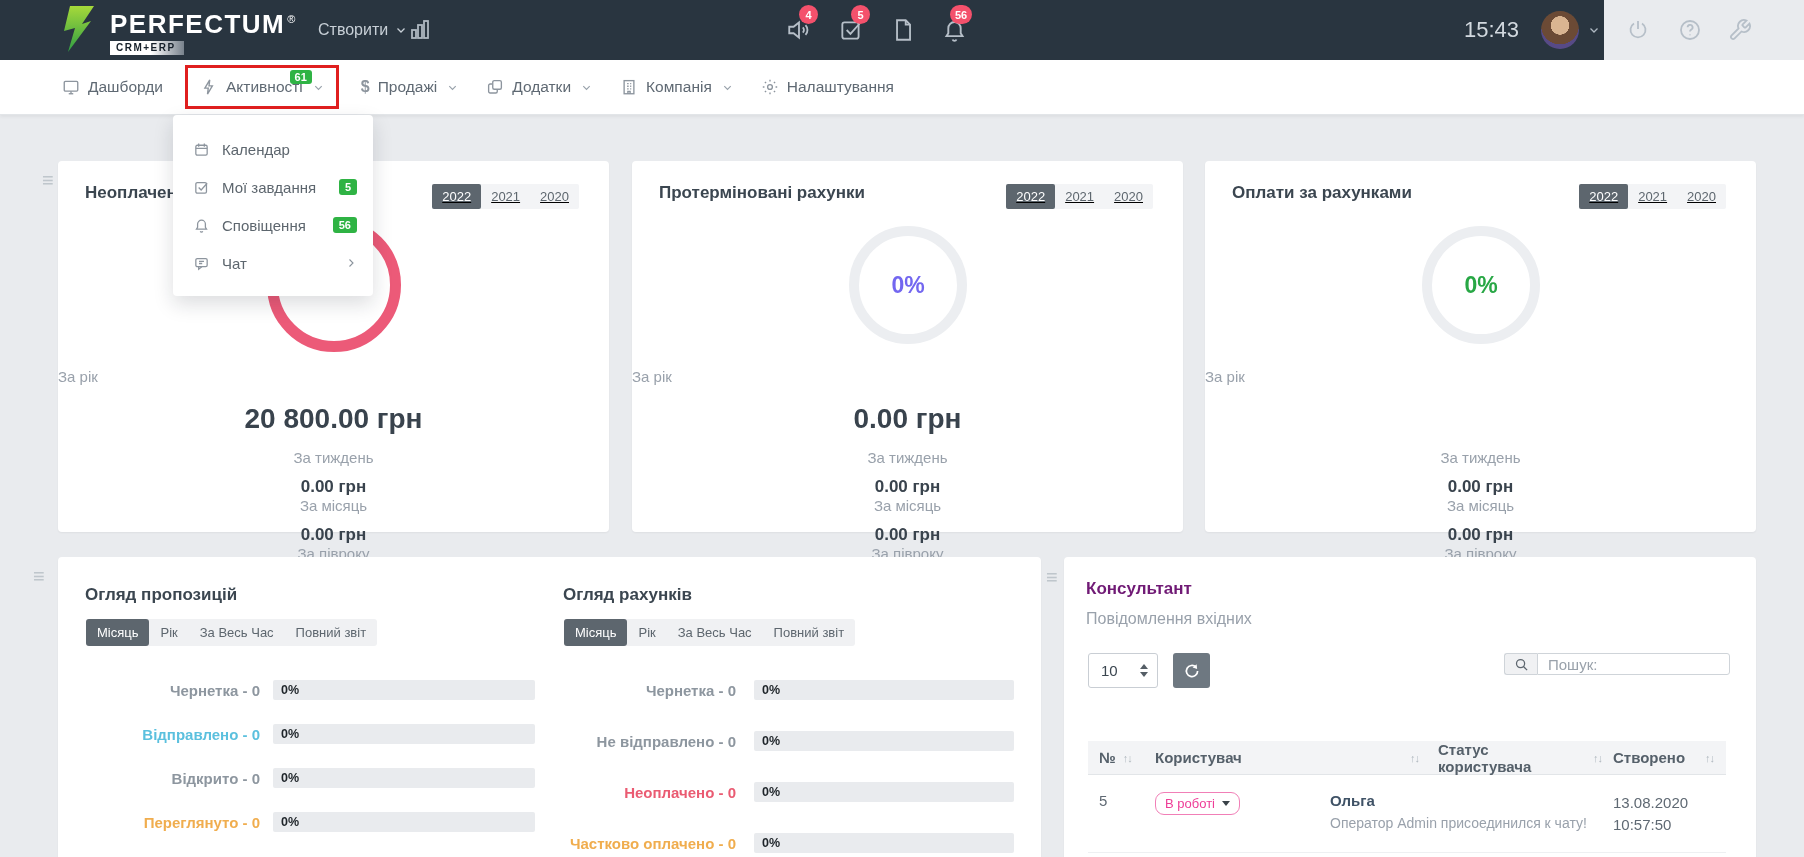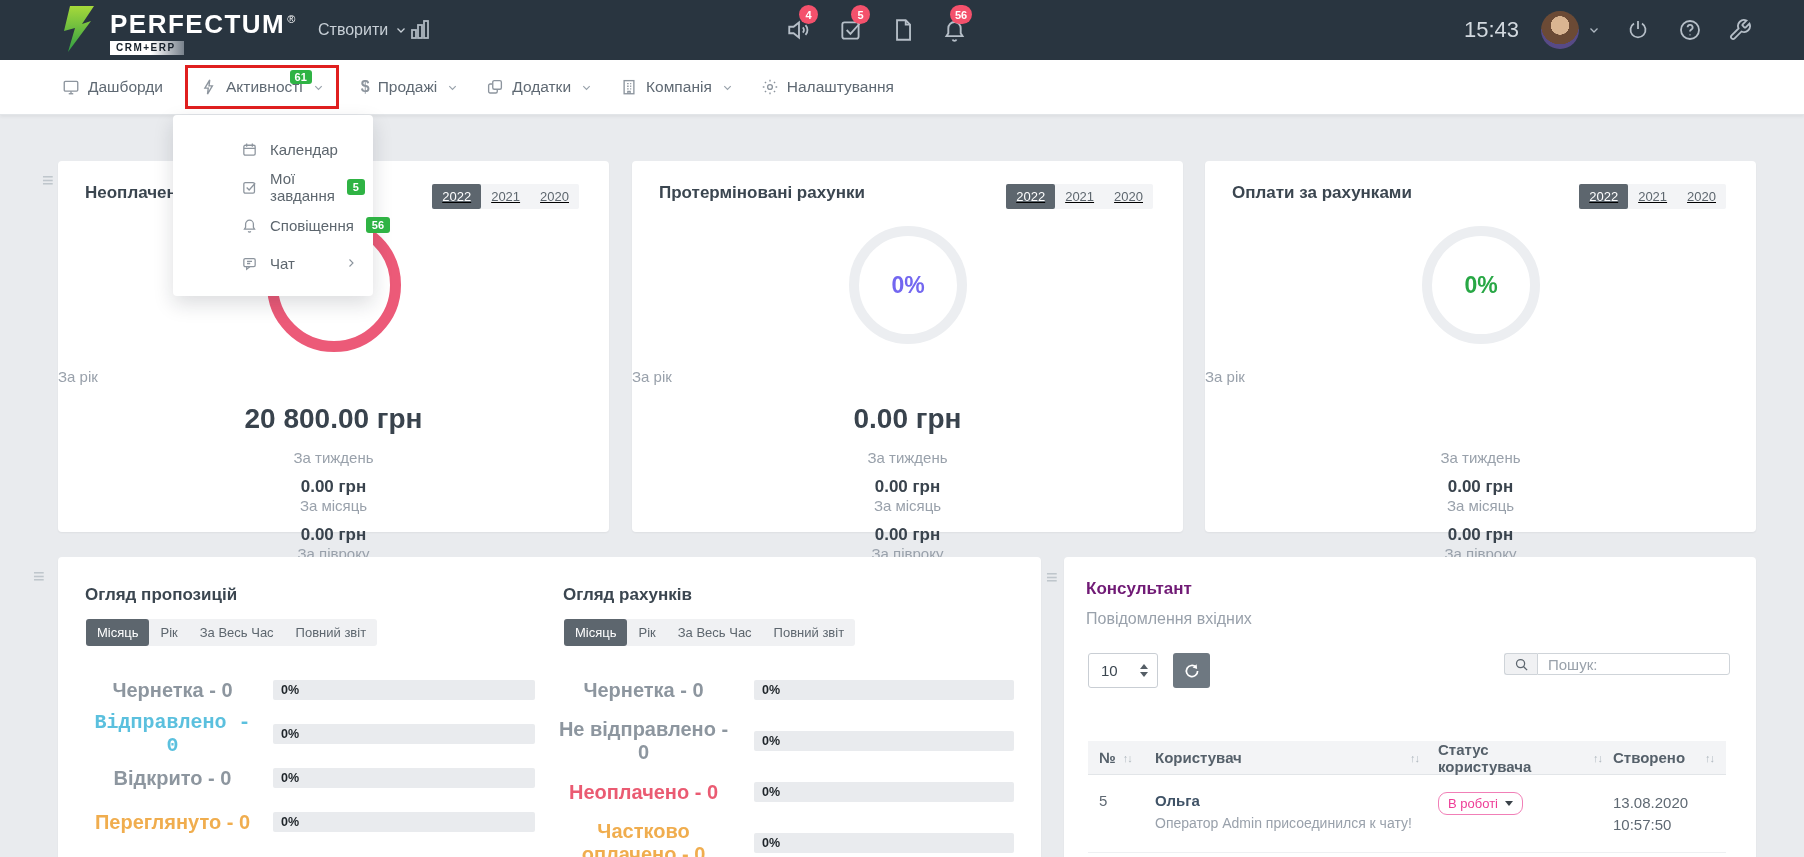--- a/index.html
+++ b/index.html
@@ -1,20 +1,20 @@
 <!DOCTYPE html>
 <html><head>
 <meta charset="utf-8">
 <style>
   * { margin:0; padding:0; box-sizing:border-box; }
   html,body { width:1804px; height:857px; overflow:hidden; background:#e9ebee;
     font-family:"Liberation Sans","DejaVu Sans",sans-serif; position:relative; }
 
   
-  .topbar { position:absolute; left:0; top:0; width:1804px; height:60px; background:#293540; z-index:30; }
+  .topbar { position:absolute; left:0; top:0; width:1604px; height:60px; background:#293540; z-index:30; }
   .logo { position:absolute; left:60px; top:6px; display:flex; align-items:center; gap:10px; cursor:pointer; }
   .logo-txt .brand { color:#fff; font-size:26px; font-weight:800; letter-spacing:1.5px; line-height:26px; }
   .logo-txt .brand sup { font-size:11px; font-weight:400; margin-left:2px; }
   .brand-sub { display:inline-block; margin-top:3px; font-size:10px; font-weight:700; letter-spacing:1.5px;
     color:#16202a; background:linear-gradient(90deg,#ffffff 0%,#ffffff 55%,#78828c 100%); padding:1px 8px 2px 6px; }
   .create { position:absolute; left:318px; top:0; height:60px; display:flex; align-items:center; gap:7px;
     color:#c7cfd6; font-size:16px; cursor:pointer; }
   .chart-btn { position:absolute; left:408px; top:18px; color:#aeb8c1; cursor:pointer; }
   .searchpill { position:absolute; left:458px; top:11px; width:279px; height:38px; background:#232d37;
     border-radius:19px; display:flex; align-items:center; }
@@ -45,21 +45,21 @@
   .nav-item .nico { color:#8d959e; display:flex; }
   .nav-item .chev { color:#98a1aa; margin-left:2px; }
   .nav-item.hl { position:relative; border:3px solid #e01f1f; padding:10px 12px; }
   .menu-badge { position:absolute; top:2px; right:24px; background:#2fb344; color:#fff; font-size:11px;
     font-weight:700; border-radius:3px; padding:1px 5px; }
 
   
   .dropdown { position:absolute; left:173px; top:115px; width:200px; background:#fff; z-index:40;
     border-radius:4px; box-shadow:0 8px 20px rgba(20,30,40,.15); padding:15px 0 14px; }
   .dd-item { height:38px; display:flex; align-items:center; padding:0 16px 0 20px; color:#5d666e;
-    font-size:15px; gap:12px; cursor:pointer;margin-left:48px; }
+    font-size:15px; gap:12px; cursor:pointer; }
   .dd-item .dico { color:#8d959e; display:flex; }
   .dd-badge { margin-left:auto; background:#2fb344; color:#fff; font-size:11px; font-weight:700;
     border-radius:3px; padding:2px 6px; }
   .dd-chev { margin-left:auto; color:#8a939c; display:flex; }
 
   
   .drag { position:absolute; color:#bfc6cc; font-size:20px; line-height:16px; cursor:grab; z-index:5; }
   .drag.d1 { left:42px;  top:172px; }
   .drag.d2 { left:33px;  top:568px; }
   .drag.d3 { left:1046px; top:569px; }
@@ -91,21 +91,21 @@
   .ovcol.c2 { left:478px; width:505px; }
   .ov-title { position:absolute; left:27px; top:28px; font-size:17px; font-weight:700; color:#3b4650; }
   .ovcol.c2 .ov-title { left:27px; }
   .ov-tabs { position:absolute; left:28px; top:62px; display:inline-flex; background:#f0f1f3; border-radius:3px; }
   .ovtab { font-size:13px; color:#5d666e; padding:6px 11px; cursor:pointer; white-space:nowrap; }
   .ovtab.on { background:#5d666e; color:#fff; border-radius:3px; }
   .ov-rows { position:absolute; left:0; right:0; top:123px; }
   .ovrow { display:flex; align-items:center; height:20px; }
   .c1 .ovrow { padding-left:27px; margin-bottom:24px; }
   .c2 .ovrow { padding-left:15px; margin-bottom:31px; }
-  .ovlabel { font-size:20px; font-weight:700; text-align:center; }
+  .ovlabel { font-size:15px; font-weight:700; text-align:right; }
   .c1 .ovlabel { width:175px; margin-right:13px; }
   .c2 .ovlabel { width:185px; margin-right:18px; }
   .ovbar { height:20px; background:#e9ebee; border-radius:2px; }
   .c1 .ovbar { width:262px; } .c2 .ovbar { width:260px; }
   .ovbar span { font-size:12.5px; font-weight:700; color:#1e2429; line-height:20px; padding-left:8px; }
 
   
   .conscard { left:1064px; top:557px; width:692px; height:430px; }
   .cons-title { position:absolute; left:22px; top:22px; font-size:17px; font-weight:700; color:#701a75; }
   .cons-sub { position:absolute; left:22px; top:53px; font-size:16px; color:#99a1ab; }
@@ -454,21 +454,21 @@
       <span class="ovtab">Рік</span>
       <span class="ovtab">За Весь Час</span>
       <span class="ovtab">Повний звіт</span>
     </div>
     <div class="ov-rows">
       <div class="ovrow">
         <span class="ovlabel" style="color: rgb(141, 150, 159);">Чернетка - 0</span>
         <div class="ovbar"><span>0%</span></div>
       </div>
       <div class="ovrow">
-        <span class="ovlabel" style="color: rgb(91, 192, 222); font-family: Liberation Mono, monospace;">Відправлено - 0</span>
+        <span class="ovlabel" style="color: rgb(91, 192, 222);">Відправлено - 0</span>
         <div class="ovbar"><span>0%</span></div>
       </div>
       <div class="ovrow">
         <span class="ovlabel" style="color: rgb(141, 150, 159);">Відкрито - 0</span>
         <div class="ovbar"><span>0%</span></div>
       </div>
       <div class="ovrow">
         <span class="ovlabel" style="color: rgb(240, 173, 78);">Переглянуто - 0</span>
         <div class="ovbar"><span>0%</span></div>
       </div>
@@ -547,29 +547,29 @@
           <span>Статус користувача</span>
           <span class="sort">↑↓</span>
         </div>
       <div class="th col-created">
           <span>Створено</span>
           <span class="sort">↑↓</span>
         </div>
     </div>
     <div class="trow">
       <div class="td col-num">5</div>
-      <div class="td col-user">
-        <div class="user">Ольга</div>
-        <div class="msg">Оператор Admin присоединился к чату!</div>
-      </div>
       <div class="td col-status">
         <span class="statusbadge">
           <span>В роботі</span>
           <span class="caret"></span>
         </span>
       </div>
+      <div class="td col-user">
+        <div class="user">Ольга</div>
+        <div class="msg">Оператор Admin присоединился к чату!</div>
+      </div>
       <div class="td col-created">
         <div class="dt">13.08.2020</div>
         <div class="dt">10:57:50</div>
       </div>
     </div>
   </div>
 </section>
 
 </body></html>

